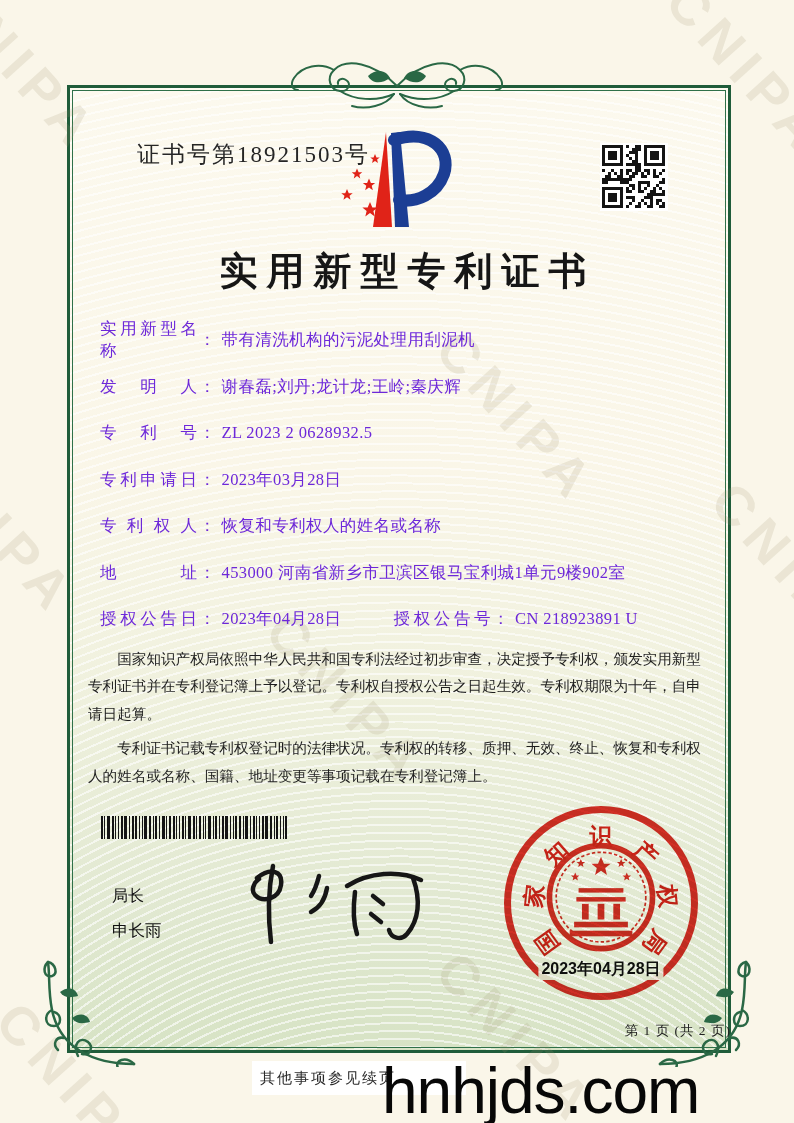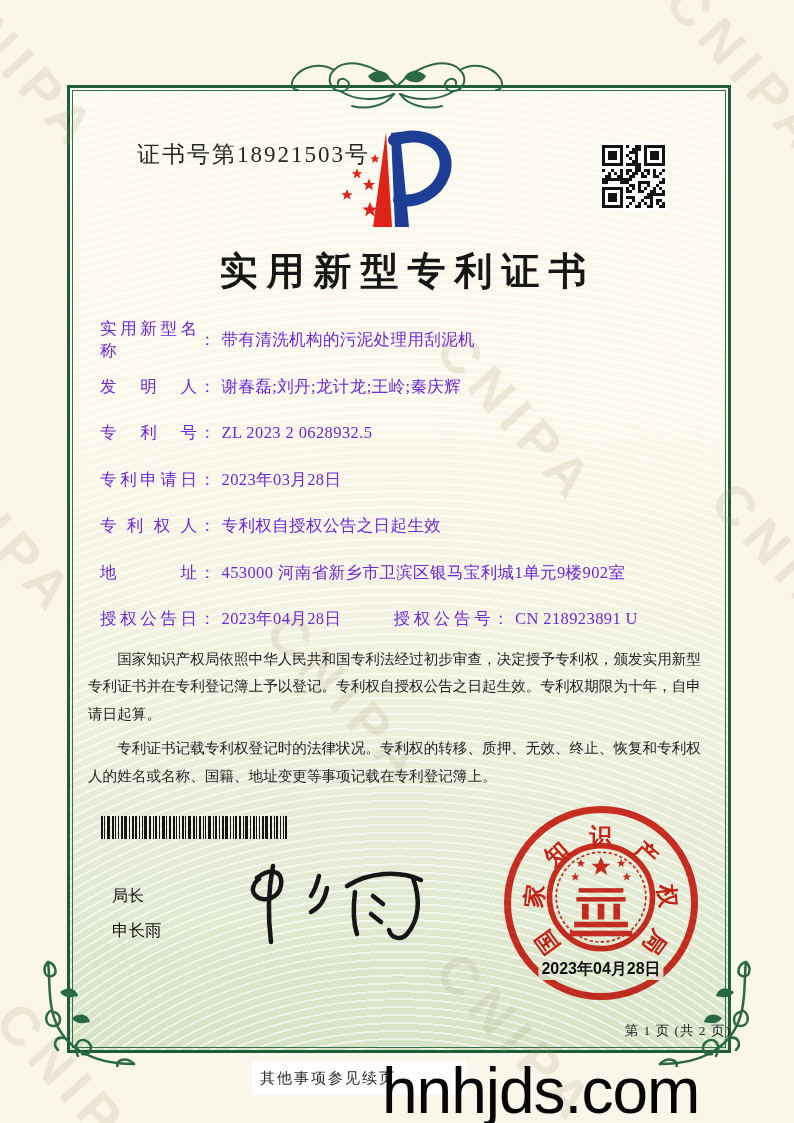--- a/index.html
+++ b/index.html
@@ -299,21 +299,21 @@
       <span class="val">ZL 2023 2 0628932.5</span>
     </div>
     <div class="row">
       <span class="lbl">专利申请日</span>
       <span class="colon">：</span>
       <span class="val">2023年03月28日</span>
     </div>
     <div class="row">
       <span class="lbl">专利权人</span>
       <span class="colon">：</span>
-      <span class="val">专利权自授权公告之日起生效</span>
+      <span class="val">恢复和专利权人的姓名或名称</span>
     </div>
     <div class="row">
       <span class="lbl">地址</span>
       <span class="colon">：</span>
       <span class="val">453000 河南省新乡市卫滨区银马宝利城1单元9楼902室</span>
     </div>
     <div class="row">
       <span class="lbl">授权公告日</span>
       <span class="colon">：</span>
       <span class="val val-grant">2023年04月28日</span>

